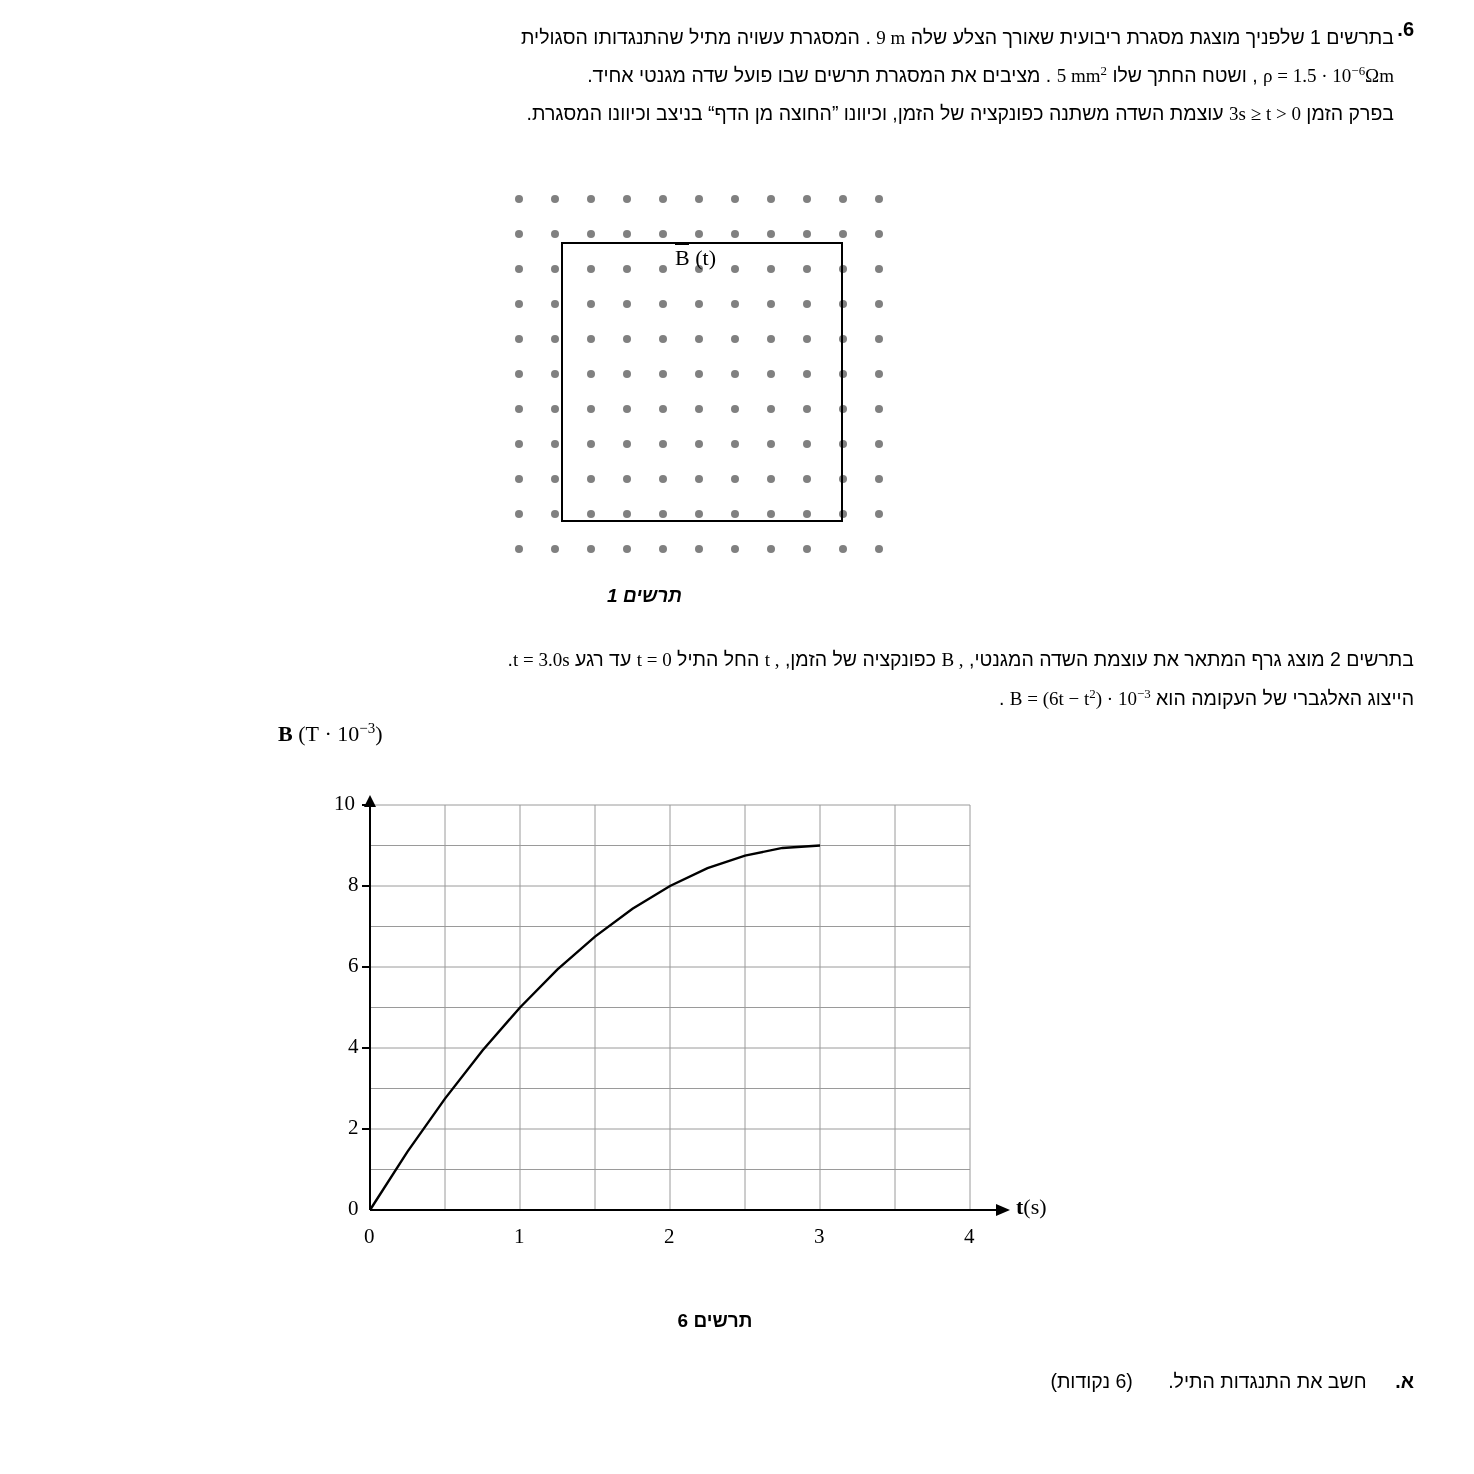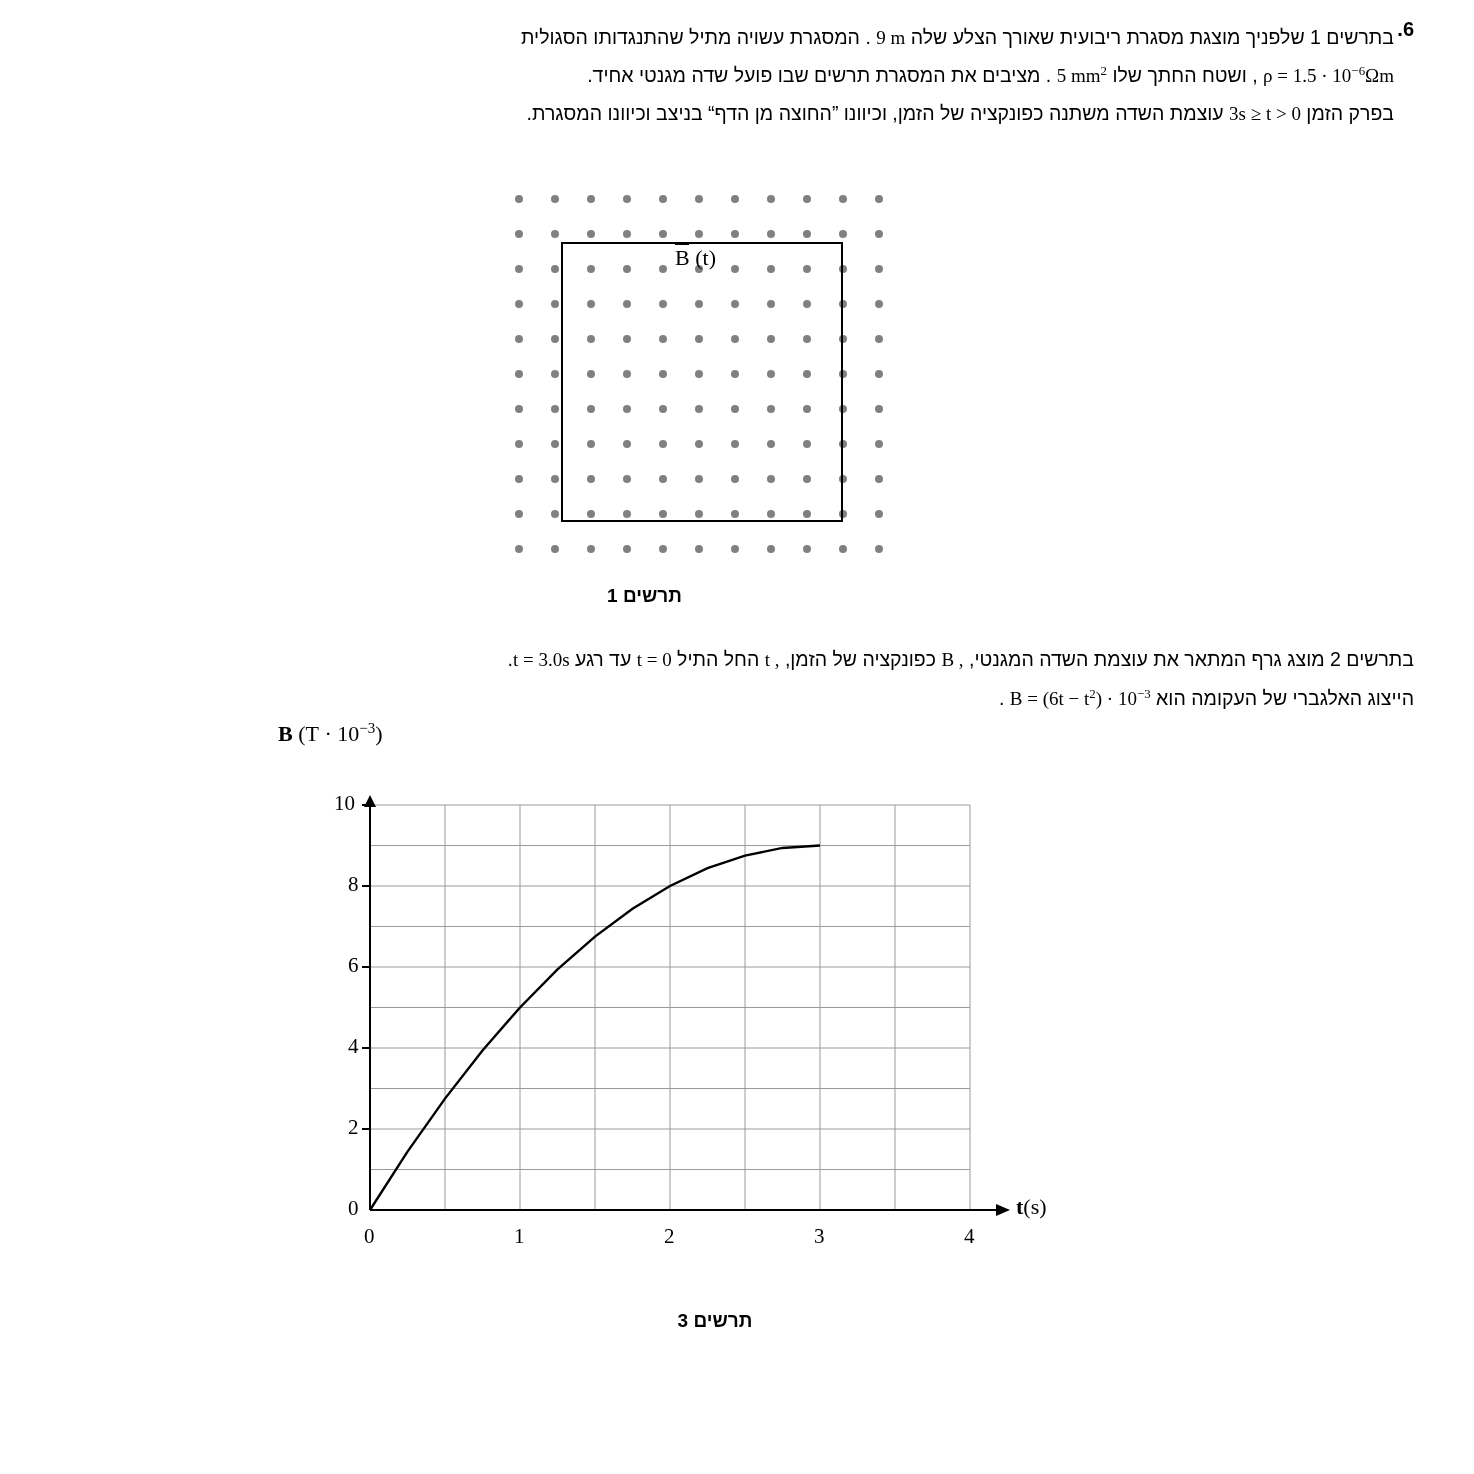--- a/index.html
+++ b/index.html
@@ -108,21 +108,21 @@
   .fig1-caption {
     position: absolute;
     top: 585px;
     left: 0;
     width: 1474px;
     text-align: center;
     font-size: 19px;
     font-weight: bold;
     font-family: "Liberation Sans", sans-serif;
   }
-  .fig1-caption span { display: inline-block; margin-left: -185px; }
+  .fig1-caption span { display: inline-block; margin-left: -185px; font-style: italic; }
 
   
   .para2 {
     position: absolute;
     top: 640px;
     right: 60px;
     width: 1350px;
     direction: rtl;
     text-align: right;
     font-size: 19.5px;
@@ -410,18 +410,23 @@
             <line x1="32" y1="334" x2="40" y2="334" stroke="#000" stroke-width="2"></line>
             <line x1="32" y1="253" x2="40" y2="253" stroke="#000" stroke-width="2"></line>
             <line x1="32" y1="172" x2="40" y2="172" stroke="#000" stroke-width="2"></line>
             <line x1="32" y1="91" x2="40" y2="91" stroke="#000" stroke-width="2"></line>
             <line x1="32" y1="10" x2="40" y2="10" stroke="#000" stroke-width="2"></line>
           </g>
           <polyline points="40.00,415.00 77.50,356.68 115.00,303.63 152.50,255.43 190.00,212.50 227.50,174.43 265.00,141.63 302.50,113.68 340.00,91.00 377.50,73.18 415.00,60.63 452.50,52.93 490.00,50.50" fill="none" stroke="#000" stroke-width="2.4"></polyline>
         </svg>
     <div class="tick-label" style="left: 18px; top: 401px;">0</div><div class="tick-label" style="left: 18px; top: 320px;">2</div><div class="tick-label" style="left: 18px; top: 239px;">4</div><div class="tick-label" style="left: 18px; top: 158px;">6</div><div class="tick-label" style="left: 18px; top: 77px;">8</div><div class="tick-label" style="left: 4px; top: -4px;">10</div><div class="tick-label" style="left: 34px; top: 429px;">0</div><div class="tick-label" style="left: 184px; top: 429px;">1</div><div class="tick-label" style="left: 334px; top: 429px;">2</div><div class="tick-label" style="left: 484px; top: 429px;">3</div><div class="tick-label" style="left: 634px; top: 429px;">4</div><div class="xaxis-title" style="left: 686px; top: 399px;"><b>t</b>(s)</div></div>
     <div class="chart-caption">
-      <span>תרשים 3</span>
+      <span>תרשים 6</span>
     </div>
   </div>
 
+  <div class="item-a">
+    <span class="marker">א.</span>
+    <span class="txt">חשב את התנגדות התיל.</span>
+    <span class="pts">(6 נקודות)</span>
+  </div>
 
 </div>
 
 </body></html>

